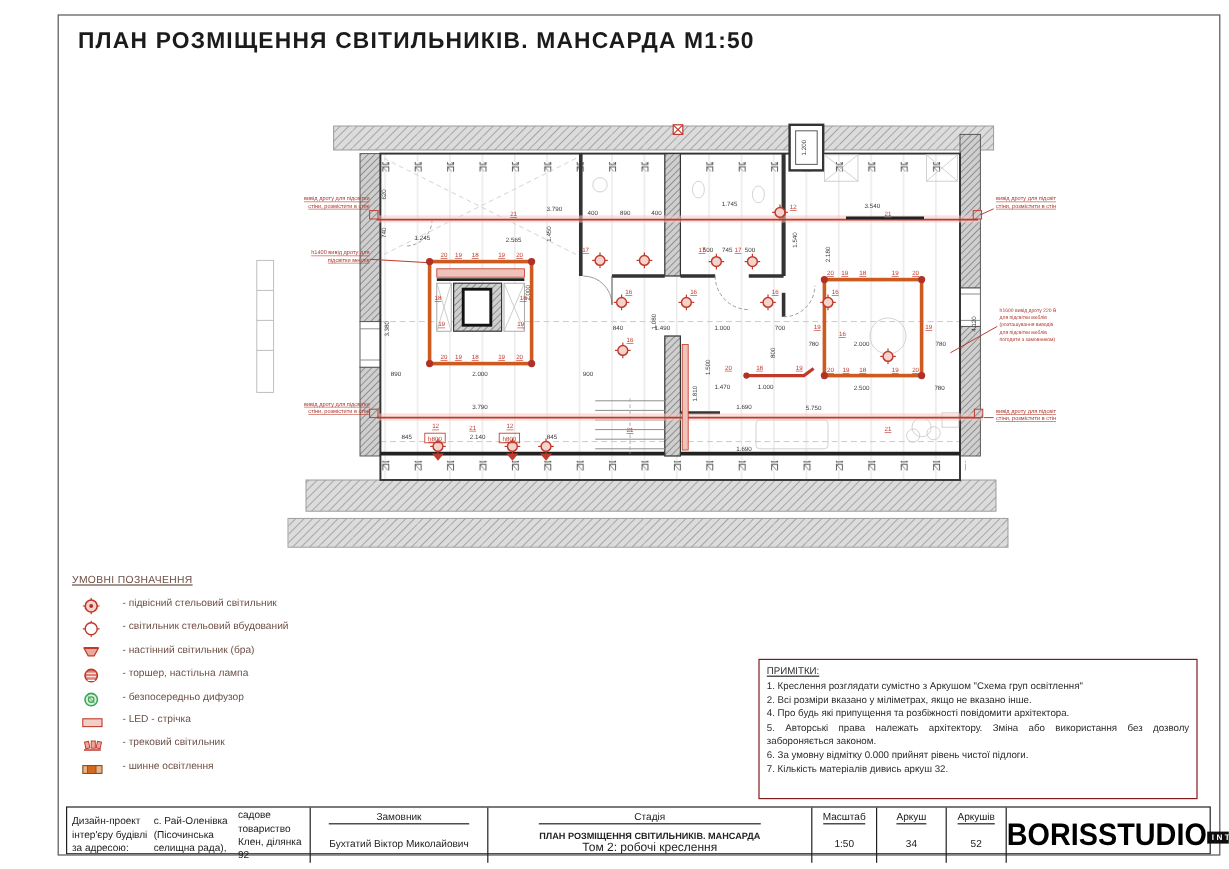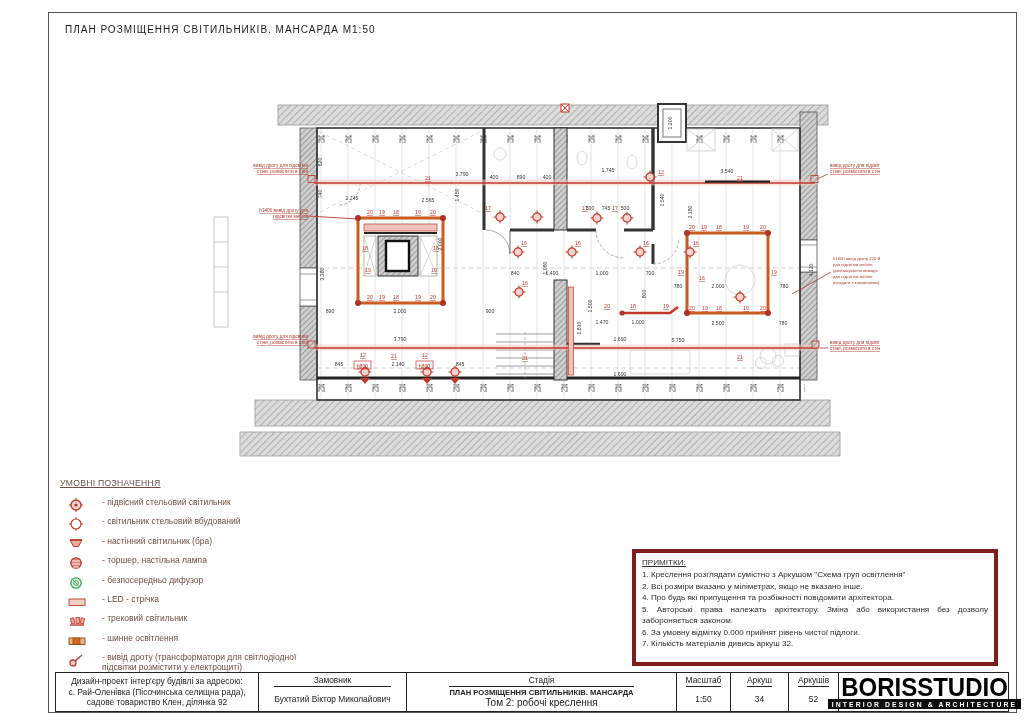--- a/index.html
+++ b/index.html
@@ -1,40 +1,40 @@
 <!DOCTYPE html>
 <html><head>
 <meta charset="utf-8">
 <style>
   html,body{margin:0;padding:0;}
   body{width:1024px;height:724px;position:relative;background:#ffffff;
        font-family:"Liberation Sans",sans-serif;overflow:hidden;color:#222;}
   .frame{position:absolute;left:48px;top:12px;width:967px;height:699px;
          border:1px solid #555;background:#fff;}
-  .sheet-title{position:absolute;left:65px;top:24px;font-size:10px;
-         letter-spacing:1px;color:#1b1b1b;font-weight:400;}
+  .sheet-title{position:absolute;left:65px;top:24px;font-size:19px;
+         letter-spacing:1px;color:#1b1b1b;font-weight:700;}
   
   .legend{position:absolute;left:60px;top:478px;width:300px;font-size:8.5px;color:#6e4f45;}
   .legend h4{margin:0 0 10px 0;font-size:8.6px;font-weight:400;letter-spacing:.3px;
          text-decoration:underline;color:#6e4f45;}
   .lg-row{display:flex;align-items:flex-start;margin-bottom:6.4px;line-height:1.15;}
   .lg-ic{width:20px;height:13px;flex:0 0 20px;margin-left:8px;margin-right:14px;position:relative;}
   .lg-ic svg{position:absolute;left:0;top:0;}
   
   .notes{position:absolute;left:632px;top:549px;width:366px;height:117px;
-         border:4px solid #7f1d1d;box-sizing:border-box;padding:4px 6px 0 6px;
+         border:1px solid #7f1d1d;box-sizing:border-box;padding:4px 6px 0 6px;
          font-size:8.1px;line-height:1.42;color:#2c2c2c;}
   .notes .hdr{text-decoration:underline;margin-bottom:1px;}
   .notes .n-item{text-align:justify;}
   
   .tblock{position:absolute;left:55px;top:672px;width:954px;height:40px;
           display:grid;grid-template-columns:203px 148px 270px 54px 58px 50px 171px;
           border:1px solid #222;box-sizing:border-box;background:#fff;font-size:8.4px;}
   .tb-cell{border-right:1px solid #222;box-sizing:border-box;display:flex;
-           flex-direction:column;align-items:center;justify-content:center;text-align:left;}
+           align-items:center;justify-content:center;text-align:left;}
   .tb-cell:last-child{border-right:none;}
   .tb-split{display:grid;grid-template-rows:14px 1fr;align-items:stretch;justify-items:stretch;padding:0;}
   .tb-split .hd{border-bottom:1px solid #222;display:flex;align-items:center;justify-content:center;}
   .tb-split .vl{display:flex;flex-direction:column;align-items:center;justify-content:center;line-height:1.25;}
   .proj{line-height:1.3;padding:1px 4px;}
   .stage-t{font-size:7.6px;font-weight:700;}
   .stage-s{font-size:10px;}
   .logo-cell{justify-content:flex-start;padding-top:3px;}
   .logo-txt{font-size:24px;font-weight:800;line-height:.92;letter-spacing:0px;
             transform:scaleY(1.08);color:#000;white-space:nowrap;}
@@ -463,32 +463,20 @@
   <div class="lg-row">
     <span class="lg-ic">
       <svg width="18" height="14">
           <rect x="1" y="4" width="16" height="6.5" fill="#e8b287" stroke="#8a4a12" stroke-width="0.9"></rect>
           <rect x="5" y="4" width="7" height="6.5" fill="#d2691e" stroke="#8a4a12" stroke-width="0.7"></rect>
         </svg>
     </span>
     <span>- шинне освітлення</span>
   </div>
 
-  <div class="lg-row">
-    <span class="lg-ic">
-      <svg width="16" height="14">
-          <line x1="6" y1="9" x2="14" y2="2" stroke="#c0392b" stroke-width="1.3"></line>
-          <circle cx="5" cy="10" r="3" fill="#f3d3cc" stroke="#c0392b" stroke-width="1.3"></circle>
-        </svg>
-    </span>
-    <span>
-      <span>- вивід дроту (трансформатори для світлодіодної</span><br>
-      <span>підсвітки розмістити у електрощиті)</span>
-    </span>
-  </div>
 </div>
 
 <div class="notes">
   <div class="hdr">ПРИМІТКИ:</div>
   <div class="n-item">1. Креслення розглядати сумістно з Аркушом "Схема груп освітлення"</div>
   <div class="n-item">2. Всі розміри вказано у міліметрах, якщо не вказано інше.</div>
   <div class="n-item">4. Про будь які припущення та розбіжності повідомити архітектора.</div>
   <div class="n-item">5. Авторські права належать архітектору. Зміна або використання без дозволу забороняється законом.</div>
   <div class="n-item">6. За умовну відмітку 0.000 прийнят рівень чистої підлоги.</div>
   <div class="n-item">7. Кількість матеріалів дивись аркуш 32.</div>

